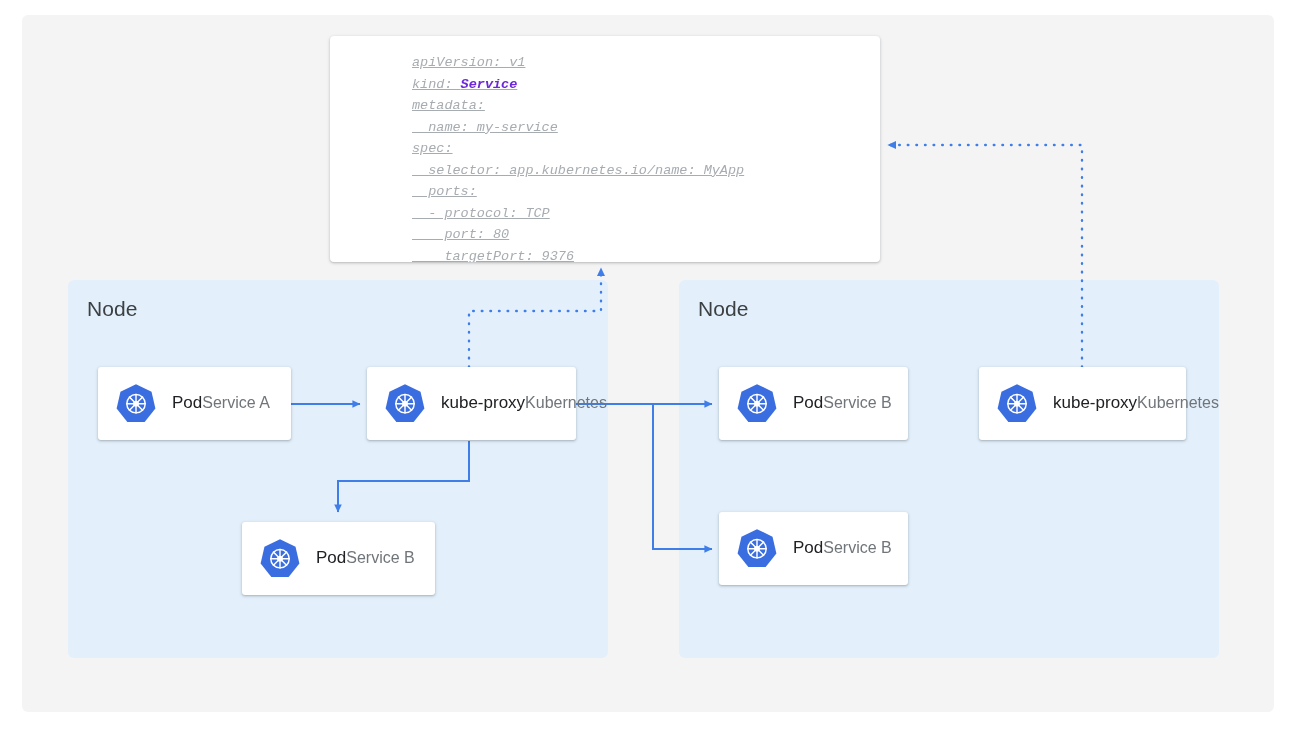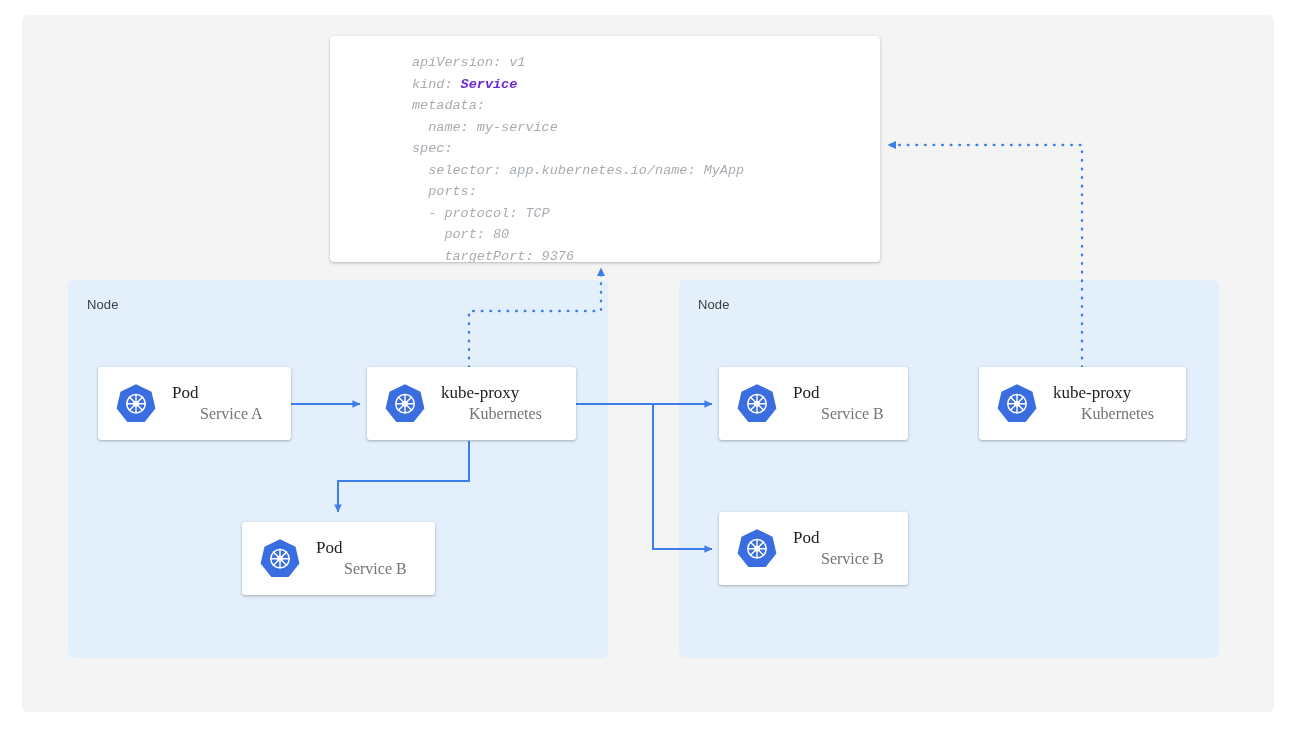--- a/index.html
+++ b/index.html
@@ -38,21 +38,21 @@
     pointer-events: none;
   }
   
   .node-box {
     position: absolute;
     background: #e3f0fc;
     border-radius: 6px;
   }
   .node-label {
     position: absolute;
-    font-size: 13px;
+    font-size: 21px;
     color: #3c4043;
     letter-spacing: 0.1px;
     white-space: nowrap;
   }
   
   .card {
     position: absolute;
     background: #ffffff;
     border-radius: 3px;
     box-shadow: 0 1px 2px rgba(60,64,67,0.25), 0 1px 3px 1px rgba(60,64,67,0.10);
@@ -63,35 +63,32 @@
   .card-icon {
     flex: 0 0 auto;
     width: 44px;
     height: 44px;
     margin-left: 16px;
     margin-right: 14px;
     display: block;
   }
   .card-text {
     display: flex;
-    flex-direction: column;
     justify-content: center;
     line-height: 1.22;
-    font-family: Liberation Serif, serif;
   }
   .card-title {
     font-size: 17px;
     color: #202124;
     white-space: nowrap;
   }
   .card-sub {
     font-size: 16px;
     color: #70757a;
     white-space: nowrap;
-    margin-left: 28px;
   }
   
   #yaml-card {
     position: absolute;
     left: 330px;
     top: 36px;
     width: 550px;
     height: 226px;
     background: #ffffff;
     border-radius: 4px;
@@ -103,20 +100,21 @@
     position: absolute;
     left: 82px;
     top: 16px;
     margin: 0;
     font-family: "Liberation Mono", "DejaVu Sans Mono", monospace;
     font-style: italic;
     font-size: 13.5px;
     line-height: 21.5px;
     color: #a7acb1;
     white-space: pre;
+    text-decoration: underline;
   }
   #yaml-code b {
     color: #6d28d9;
     font-weight: bold;
     font-style: italic;
   }
 </style>
 </head>
 <body>
 

